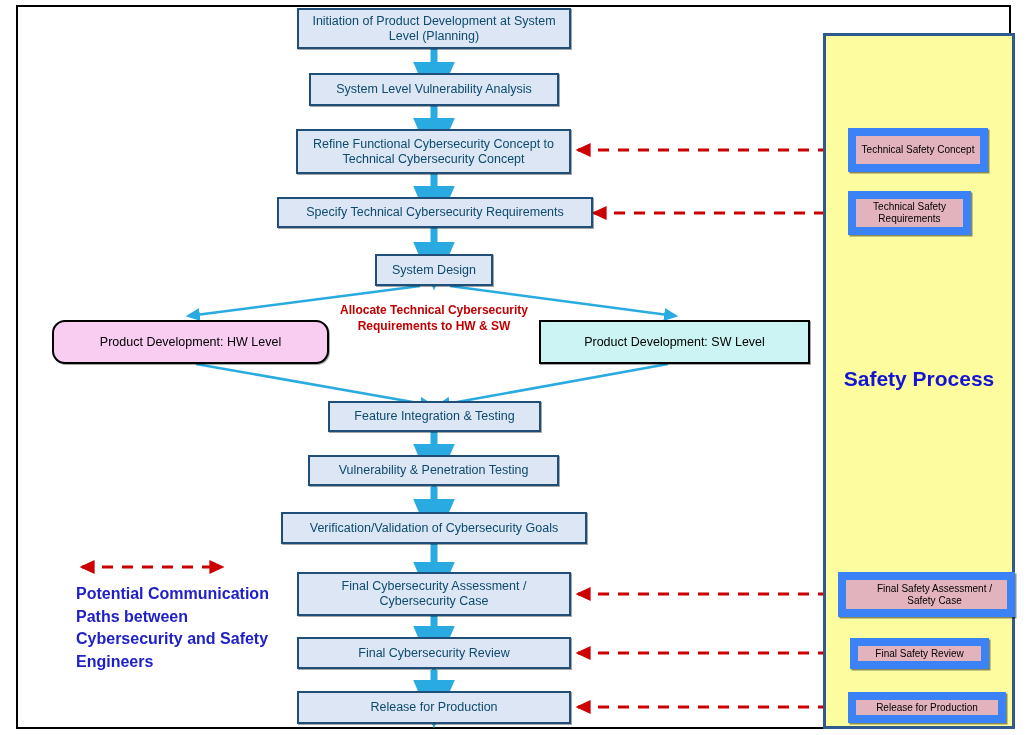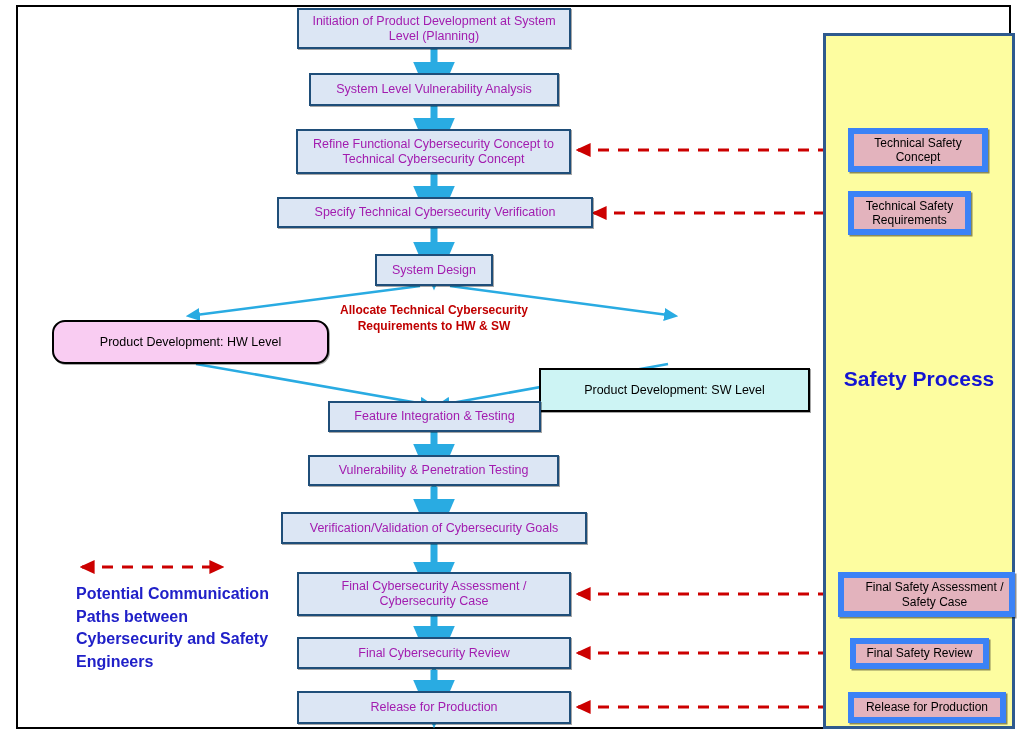--- a/index.html
+++ b/index.html
@@ -8,37 +8,37 @@
   #canvas{position:relative;width:1029px;height:735px;overflow:hidden;background:#fff;}
 
   
   #frame{position:absolute;left:16px;top:5px;width:995px;height:724px;
          border:2px solid #000;box-sizing:border-box;background:transparent;}
 
   .node{position:absolute;box-sizing:border-box;display:flex;align-items:center;
         justify-content:center;text-align:center;line-height:1.18;}
 
   
-  .proc{background:#dce6f4;border:2px solid #1f4e79;color:#a21caf;font-size:12.5px;
+  .proc{background:#dce6f4;border:2px solid #1f4e79;color:#0c4a6e;font-size:12.5px;
         box-shadow:1px 1px 0 rgba(0,0,0,.35);}
 
   
   .hw{background:#f9ccf2;border:2px solid #000;font-size:12.5px;
       box-shadow:1px 1px 0 rgba(0,0,0,.35);}
   
   .sw{background:#cdf4f4;border:2px solid #000;font-size:12.5px;
-      box-shadow:1px 1px 0 rgba(0,0,0,.35);margin-top:48px;}
+      box-shadow:1px 1px 0 rgba(0,0,0,.35);}
 
   
   #safety-panel{position:absolute;background:#fdfda0;border:3px solid #2e5a8e;
         box-sizing:border-box;}
   #safety-title{position:absolute;color:#1414d2;font-size:21px;font-weight:bold;
         text-align:center;width:190px;}
 
-  .safety-box{background:#e3b3bd;border:6px solid #3b82f6;font-size:12px;
+  .safety-box{background:#e3b3bd;border:8px solid #3b82f6;font-size:10px;
         box-shadow:1.5px 1.5px 0 rgba(0,0,0,.45);}
 
   
   #allocate-label{position:absolute;color:#c00000;font-weight:bold;font-size:12px;
         text-align:center;line-height:1.3;width:190px;}
 
   
   #legend-text{position:absolute;color:#2020c8;font-weight:bold;font-size:16px;
         line-height:1.42;width:215px;}
 
@@ -116,21 +116,21 @@
   <div class="node safety-box" style="left:850px;top:638px;width:139px;height:31px;">Final Safety Review</div>
 
   <div class="node safety-box" style="left:848px;top:692px;width:158px;height:31px;">Release for Production</div>
 
   <div class="node proc" style="left:297px;top:8px;width:274px;height:41px;padding:0 8px;">Initiation of Product Development at System Level (Planning)</div>
 
   <div class="node proc" style="left:309px;top:73px;width:250px;height:33px;padding:0 6px;">System Level Vulnerability Analysis</div>
 
   <div class="node proc" style="left:296px;top:129px;width:275px;height:45px;padding:0 8px;">Refine Functional Cybersecurity Concept to Technical Cybersecurity Concept</div>
 
-  <div class="node proc" style="left:277px;top:197px;width:316px;height:31px;padding:0 6px;">Specify Technical Cybersecurity Verification</div>
+  <div class="node proc" style="left:277px;top:197px;width:316px;height:31px;padding:0 6px;">Specify Technical Cybersecurity Requirements</div>
 
   <div class="node proc" style="left:375px;top:254px;width:118px;height:32px;padding:4px 6px;">System Design</div>
 
   <div class="node hw" style="left:52px;top:320px;width:277px;height:44px;padding:0 6px;border-radius:13px;">Product Development: HW Level</div>
 
   <div class="node sw" style="left:539px;top:320px;width:271px;height:44px;padding:0 6px;">Product Development: SW Level</div>
 
   <div id="allocate-label" style="left:339px;top:303px;">Allocate Technical Cybersecurity Requirements to HW &amp; SW</div>
 
   <div class="node proc" style="left:328px;top:401px;width:213px;height:31px;padding:0 6px;">Feature Integration &amp; Testing</div>

